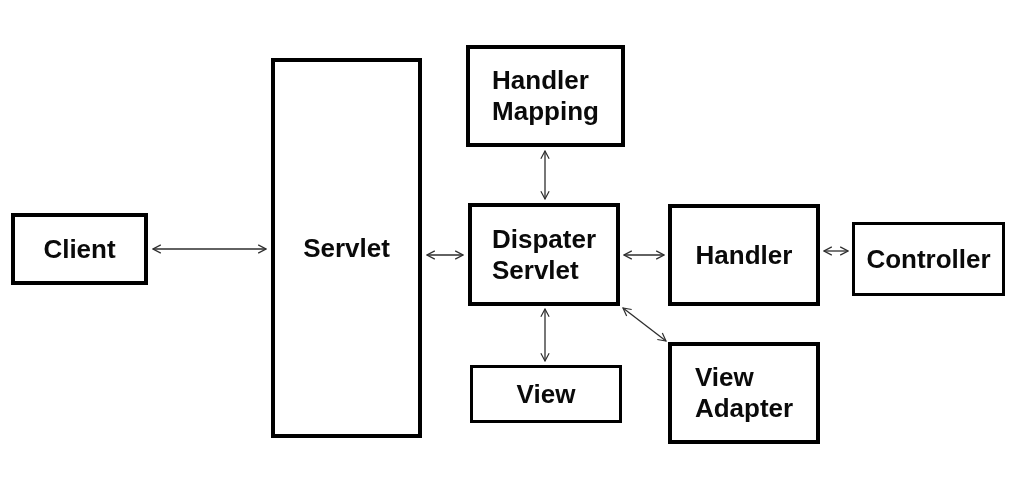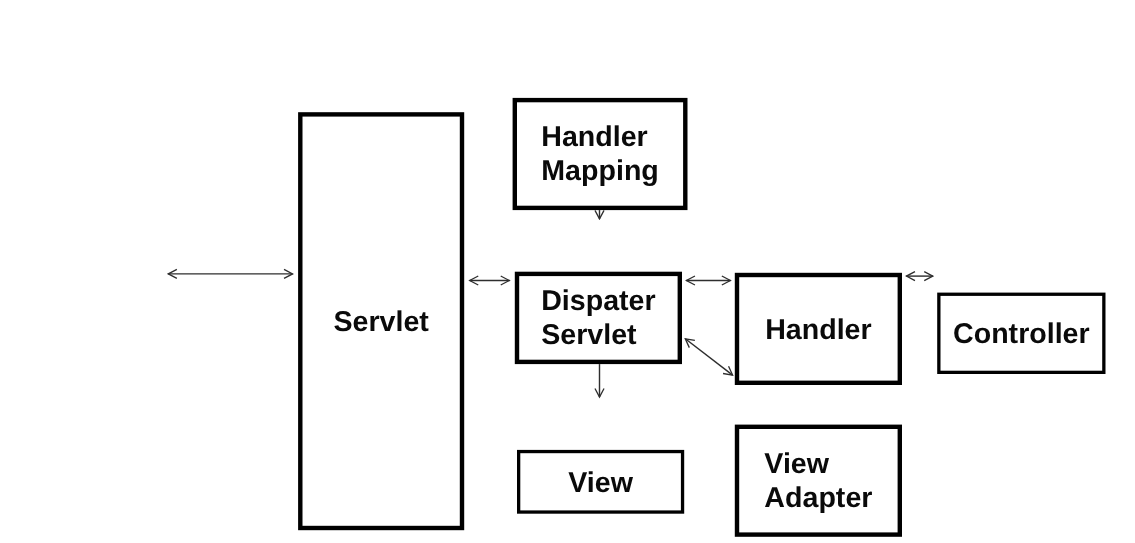--- a/index.html
+++ b/index.html
@@ -27,37 +27,36 @@
   }
   .node {
     position: absolute;
     box-sizing: border-box;
     background: #ffffff;
     border: 4px solid #000000;
     display: flex;
     align-items: center;
     justify-content: center;
     z-index: 2;
-    margin-top: 44px;
   }
   .node .label {
     font-weight: 700;
     font-size: 26px;
     line-height: 31px;
     color: #0a0a0a;
     letter-spacing: 0px;
     white-space: pre;
   }
   .node .label.two-line { text-align: left; }
   .node .label.one-line { text-align: center; }
 
   .node.client          { left: 11px;  top: 213px; width: 137px; height: 72px;  }
   .node.servlet-container{ left: 271px; top: 58px;  width: 151px; height: 380px; }
   .node.handler-mapping { left: 466px; top: 45px;  width: 159px; height: 102px; }
-  .node.dispater-servlet{ left: 468px; top: 203px; width: 152px; height: 84px; }
+  .node.dispater-servlet{ left: 468px; top: 203px; width: 152px; height: 103px; }
   .node.handler-adapter { left: 668px; top: 204px; width: 152px; height: 102px; }
   .node.controller      { left: 852px; top: 222px; width: 153px; height: 74px; border-width: 3px; }
   .node.view            { left: 470px; top: 365px; width: 152px; height: 58px; border-width: 3px; }
   .node.view-resolver   { left: 668px; top: 342px; width: 152px; height: 102px; }
 </style>
 </head>
 <body>
 
 <div class="canvas">
 
@@ -71,20 +70,23 @@
       <line x1="153" y1="249" x2="266" y2="249" marker-start="url(#arrowhead)" marker-end="url(#arrowhead)"></line>
       <line x1="427" y1="255" x2="463" y2="255" marker-start="url(#arrowhead)" marker-end="url(#arrowhead)"></line>
       <line x1="545" y1="151" x2="545" y2="199" marker-start="url(#arrowhead)" marker-end="url(#arrowhead)"></line>
       <line x1="624" y1="255" x2="664" y2="255" marker-start="url(#arrowhead)" marker-end="url(#arrowhead)"></line>
       <line x1="824" y1="251" x2="848" y2="251" marker-start="url(#arrowhead)" marker-end="url(#arrowhead)"></line>
       <line x1="545" y1="309" x2="545" y2="361" marker-start="url(#arrowhead)" marker-end="url(#arrowhead)"></line>
       <line x1="623" y1="308" x2="666" y2="341" marker-start="url(#arrowhead)" marker-end="url(#arrowhead)"></line>
     </g>
   </svg>
 
+  <div class="node client">
+    <div class="label one-line">Client</div>
+  </div>
 
   <div class="node servlet-container">
     <div class="label two-line"><span>Servlet</span><br></div>
   </div>
 
   <div class="node handler-mapping">
     <div class="label two-line"><span>Handler</span><br><span>Mapping</span></div>
   </div>
 
   <div class="node dispater-servlet">

